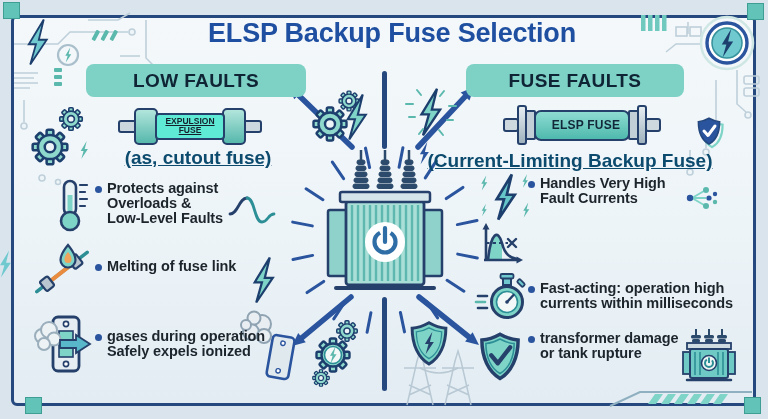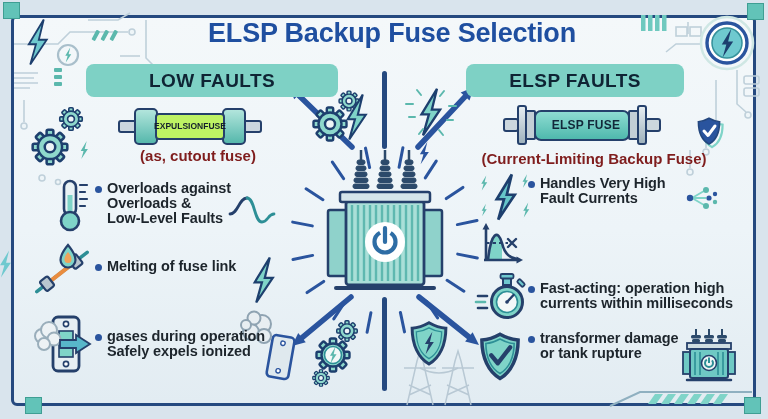--- a/index.html
+++ b/index.html
@@ -8,39 +8,39 @@
   .panel{position:absolute;left:11px;top:15px;width:739px;height:385px;
          border:3px solid #25497f;border-radius:6px;
          background:linear-gradient(180deg,#f4f8fa 0%,#edf4f8 55%,#e2ecf2 100%);}
   .corner-sq{position:absolute;width:15px;height:15px;background:#62c3b8;border:1.5px solid #3f9e93;}
   svg.art{position:absolute;left:0;top:0;}
   .title{position:absolute;left:8px;top:18px;width:768px;text-align:center;
          font-size:27px;font-weight:bold;color:#1f4fa0;letter-spacing:-0.2px;}
   .pill{position:absolute;top:64px;height:33px;background:#7ed1c5;border-radius:8px;
         display:flex;align-items:center;justify-content:center;
         font-size:19px;font-weight:bold;color:#0f2434;letter-spacing:0.4px;}
-  .pill.left{left:86px;width:252px;}
+  .pill.left{left:86px;width:220px;}
   .pill.right{left:466px;width:218px;}
   .fuse{position:absolute;display:flex;align-items:center;}
   .fuse>div{position:relative;box-sizing:border-box;}
   .fstub{width:19px;height:13px;background:#ccd7de;border:2px solid #25406b;border-radius:3px;z-index:1;}
   .fcap{width:24px;height:37px;background:linear-gradient(180deg,#b2e5dc,#56b8ac);
         border:2.5px solid #25406b;border-radius:5px;z-index:2;margin:0 -3px;}
-  .fbody{width:70px;height:27px;background:#bef264;border:2.5px solid #25406b;border-radius:4px;z-index:3;
-         display:flex;flex-direction:row;align-items:center;justify-content:center;
-         font-size:8.5px;line-height:9px;font-weight:bold;color:#15202c;letter-spacing:0;}
+  .fbody{width:70px;height:27px;background:#5eead4;border:2.5px solid #25406b;border-radius:4px;z-index:3;
+         display:flex;flex-direction:column;align-items:center;justify-content:center;
+         font-size:8.5px;line-height:9px;font-weight:bold;color:#15202c;letter-spacing:0;text-decoration:underline;}
   .eflange{width:10px;height:40px;background:linear-gradient(180deg,#e6edf1,#9fb2bd);
         border:2px solid #25406b;border-radius:3px;z-index:3;margin:0 -2px;}
   .eseg{width:11px;height:30px;background:#c3cfd6;border:2px solid #25406b;border-radius:2px;z-index:1;}
   .ebody{width:96px;height:31px;background:linear-gradient(180deg,#8edcd2,#4fb9ad);
          border:2.5px solid #25406b;border-radius:7px;z-index:2;margin:6px -2px;
          display:flex;align-items:center;justify-content:center;
          font-size:12px;font-weight:bold;color:#12283a;letter-spacing:0.2px;padding-left:8px;}
   .caption{position:absolute;transform:translateX(-50%);white-space:nowrap;
-           font-size:15px;font-weight:bold;color:#7f1d1d;}
+           font-size:19px;font-weight:bold;color:#0c4a6e;text-decoration:underline;}
   .bullet{position:absolute;}
   .bullet .dot{position:absolute;left:-12px;top:5px;width:7px;height:7px;border-radius:50%;background:#2a549e;}
   .bullet .ln{font-size:14.5px;line-height:15.2px;font-weight:bold;color:#1d252c;letter-spacing:-0.1px;white-space:nowrap;}
 </style>
 </head>
 <body>
 
 <div class="canvas">
 
   <div class="panel"></div>
@@ -357,21 +357,21 @@
       <circle cy="3" r="7.5" fill="#eef6f6" stroke="#25406b" stroke-width="1.6"></circle>
       <circle cy="3" r="4" fill="none" stroke="#2d8f96" stroke-width="2" stroke-dasharray="16.1 5.5"></circle>
       <path d="M0,-2.5 V3" stroke="#2d8f96" stroke-width="2"></path>
       <path d="M-22,20 H22" stroke="#25406b" stroke-width="2.5" stroke-linecap="round"></path>
     </g>
   </svg>
 
   <div class="title">ELSP Backup Fuse Selection</div>
 
   <div class="pill left">LOW FAULTS</div>
-  <div class="pill right">ELSP FAULTS</div>
+  <div class="pill right">FUSE FAULTS</div>
 
   <div class="fuse" style="left:118px;top:104px;height:44px;">
     <div class="fstub"></div>
     <div class="fcap"></div>
     <div class="fbody">
       <span>EXPULSION</span>
       <span>FUSE</span>
     </div>
     <div class="fcap"></div>
     <div class="fstub"></div>
@@ -380,25 +380,25 @@
 
   <div class="fuse" style="left:503px;top:102px;height:46px;">
     <div class="fstub" style="width:16px;height:14px;"></div>
     <div class="eflange"></div>
     <div class="eseg"></div>
     <div class="ebody">ELSP FUSE</div>
     <div class="eseg"></div>
     <div class="eflange"></div>
     <div class="fstub" style="width:16px;height:14px;"></div>
   </div>
-  <div class="caption" style="left:594px;top:150px;">(Current-Limiting Backup Fuse)</div>
+  <div class="caption" style="left:570px;top:150px;">(Current-Limiting Backup Fuse)</div>
 
   <div class="bullet" style="left:107px;top:181px;">
     <span class="dot"></span>
-    <div class="ln">Overloads against</div>
+    <div class="ln">Protects against</div>
     <div class="ln">Overloads &amp;</div>
     <div class="ln">Low-Level Faults</div>
   </div>
   <div class="bullet" style="left:107px;top:259px;">
     <span class="dot"></span>
     <div class="ln">Melting of fuse link</div>
   </div>
   <div class="bullet" style="left:107px;top:329px;">
     <span class="dot"></span>
     <div class="ln">gases during operation</div>

